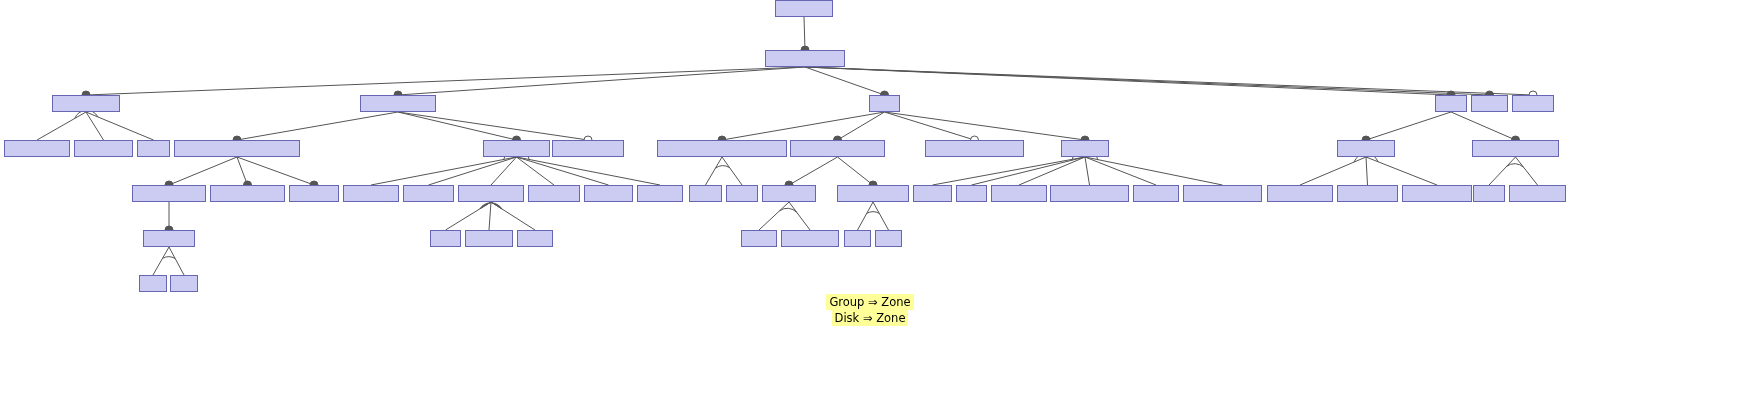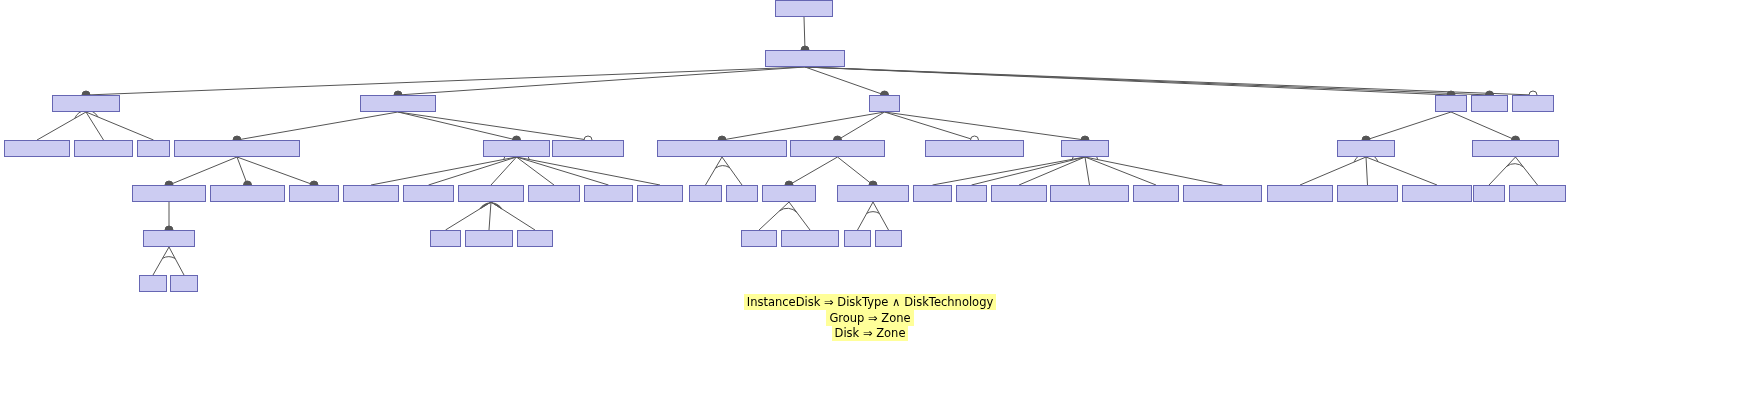--- a/index.html
+++ b/index.html
@@ -157,17 +157,16 @@
       <div class="node" style="left: 1183px; top: 185px; width: 79px;"></div>
       <div class="node" style="left: 1337px; top: 140px; width: 58px;"></div>
       <div class="node" style="left: 1472px; top: 140px; width: 87px;"></div>
       <div class="node" style="left: 1267px; top: 185px; width: 66px;"></div>
       <div class="node" style="left: 1337px; top: 185px; width: 61px;"></div>
       <div class="node" style="left: 1402px; top: 185px; width: 70px;"></div>
       <div class="node" style="left: 1473px; top: 185px; width: 32px;"></div>
       <div class="node" style="left: 1509px; top: 185px; width: 57px;"></div>
     </div>
   <div class="constraints" id="constraints">
-      <div class="cline"><span>InstanceDisk  ⇒  DiskType  ∧  DiskTechnology</span></div>
       <div class="cline"><span>Group  ⇒  Zone</span></div>
       <div class="cline"><span>Disk  ⇒  Zone</span></div>
     </div>
 </div>
 
 </body></html>

